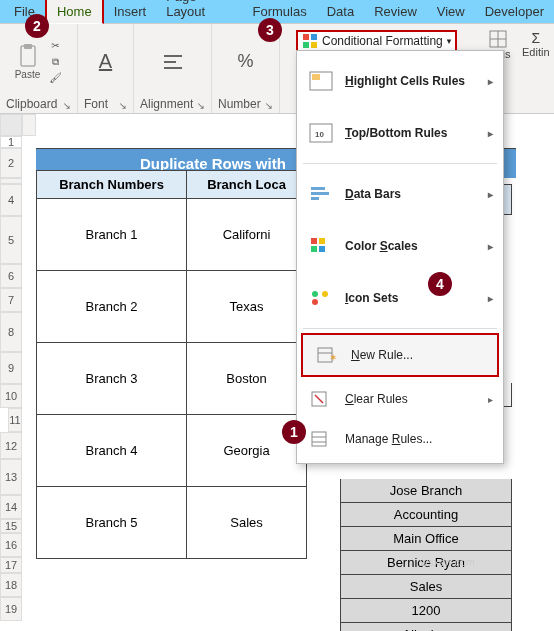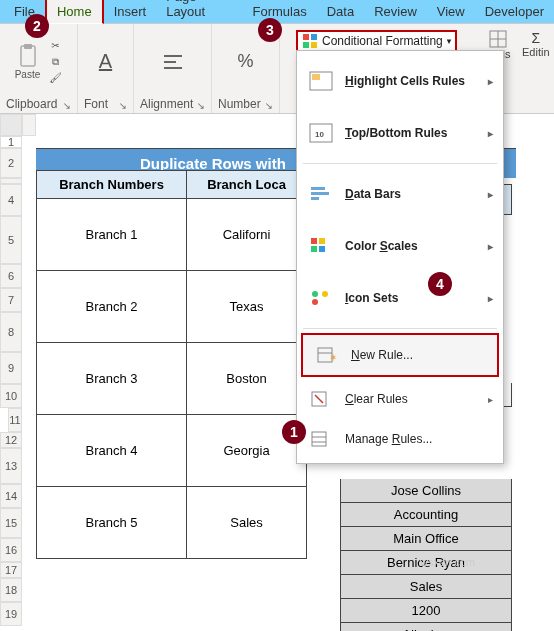--- a/index.html
+++ b/index.html
@@ -258,24 +258,24 @@
     <div class="rh" style="height:30px;">2</div>
     <div class="rh" style="height:6px;"></div>
     <div class="rh" style="height:32px;">4</div>
     <div class="rh" style="height:48px;">5</div>
     <div class="rh" style="height:24px;">6</div>
     <div class="rh" style="height:24px;">7</div>
     <div class="rh" style="height:40px;">8</div>
     <div class="rh" style="height:32px;">9</div>
     <div class="rh" style="height:24px;">10</div>
     <div class="rh" style="height:24px;margin-left:8px;">11</div>
-    <div class="rh" style="height:16px;">12</div>
+    <div class="rh" style="height:27px;">12</div>
     <div class="rh" style="height:36px;">13</div>
     <div class="rh" style="height:24px;">14</div>
-    <div class="rh" style="height:30px;">15</div>
+    <div class="rh" style="height:14px;">15</div>
     <div class="rh" style="height:24px;">16</div>
     <div class="rh" style="height:16px;">17</div>
     <div class="rh" style="height:24px;">18</div>
     <div class="rh" style="height:24px;">19</div>
   </div>
 
   <div class="title-row">Duplicate Rows with</div>
 
   <table class="main-table">
     <tbody>
@@ -304,21 +304,21 @@
           <td class="colB bigcell">Sales</td>
         </tr>
   </tbody>
     </table>
 
   <div class="details-col">
     <div class="det-head">ails</div>
     <div style="height:168px;"></div>
     <div style="border:1px solid #444;border-top:none;height:24px;width:172px;display:flex;align-items:center;justify-content:flex-end;padding-right:10px;font-size:13px;">za</div>
     <div style="height:72px;"></div>
-    <div class="det-cell">Jose Collins</div>
+    <div class="det-cell">Jose Branch</div>
     <div class="det-cell">Accounting</div>
     <div class="det-cell">Main Office</div>
     <div class="det-cell">Bernice Ryan</div>
     <div class="det-cell">Sales</div>
     <div class="det-cell">1200</div>
     <div class="det-cell">Nicolas</div>
 
   </div>
 
   <div class="callout" style="top:306px; left:282px;">1</div>

